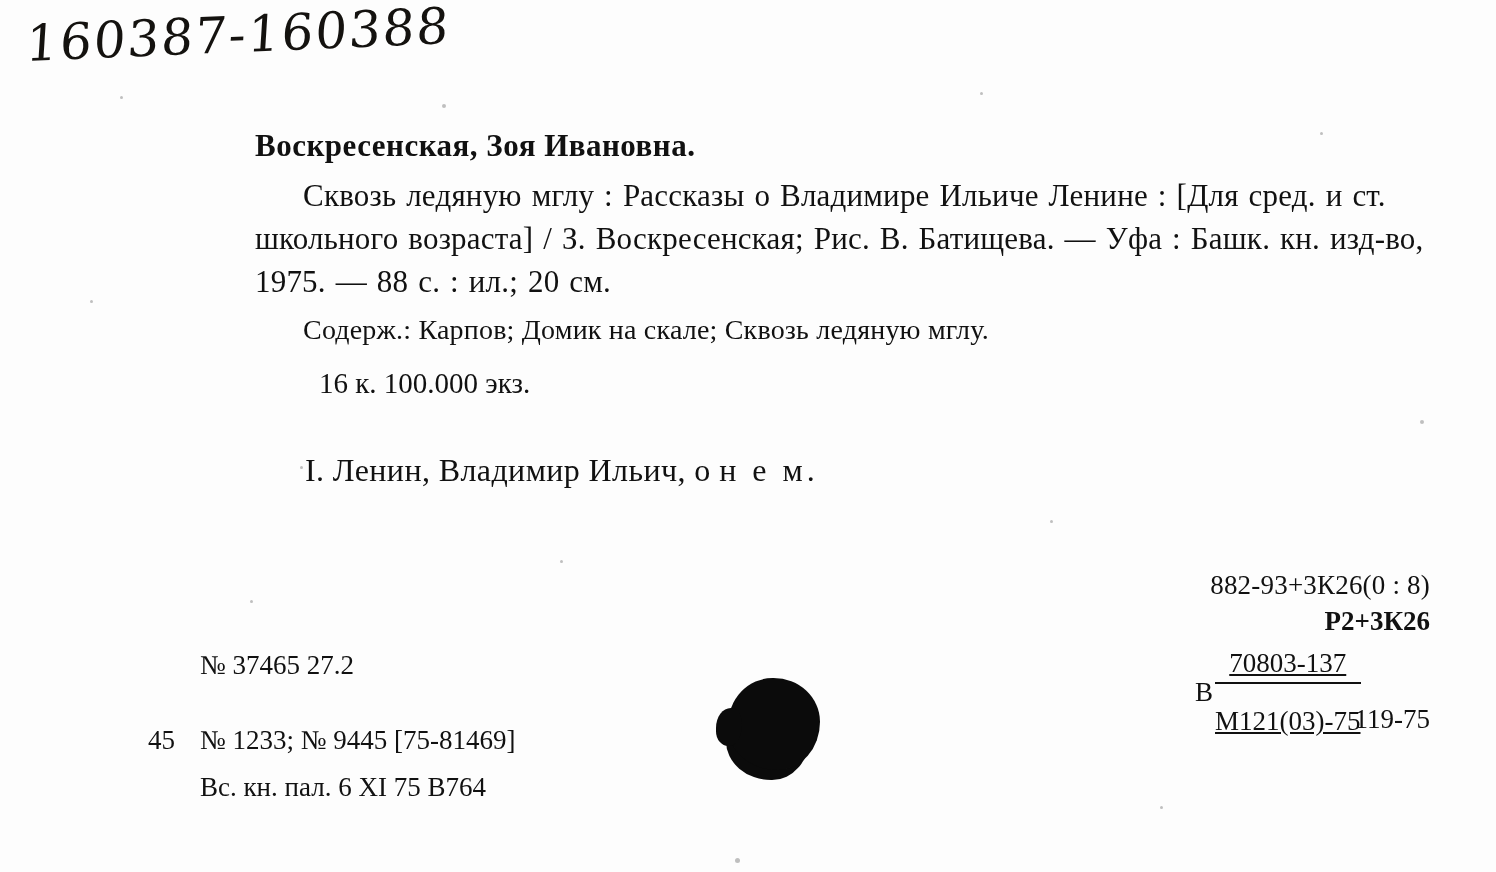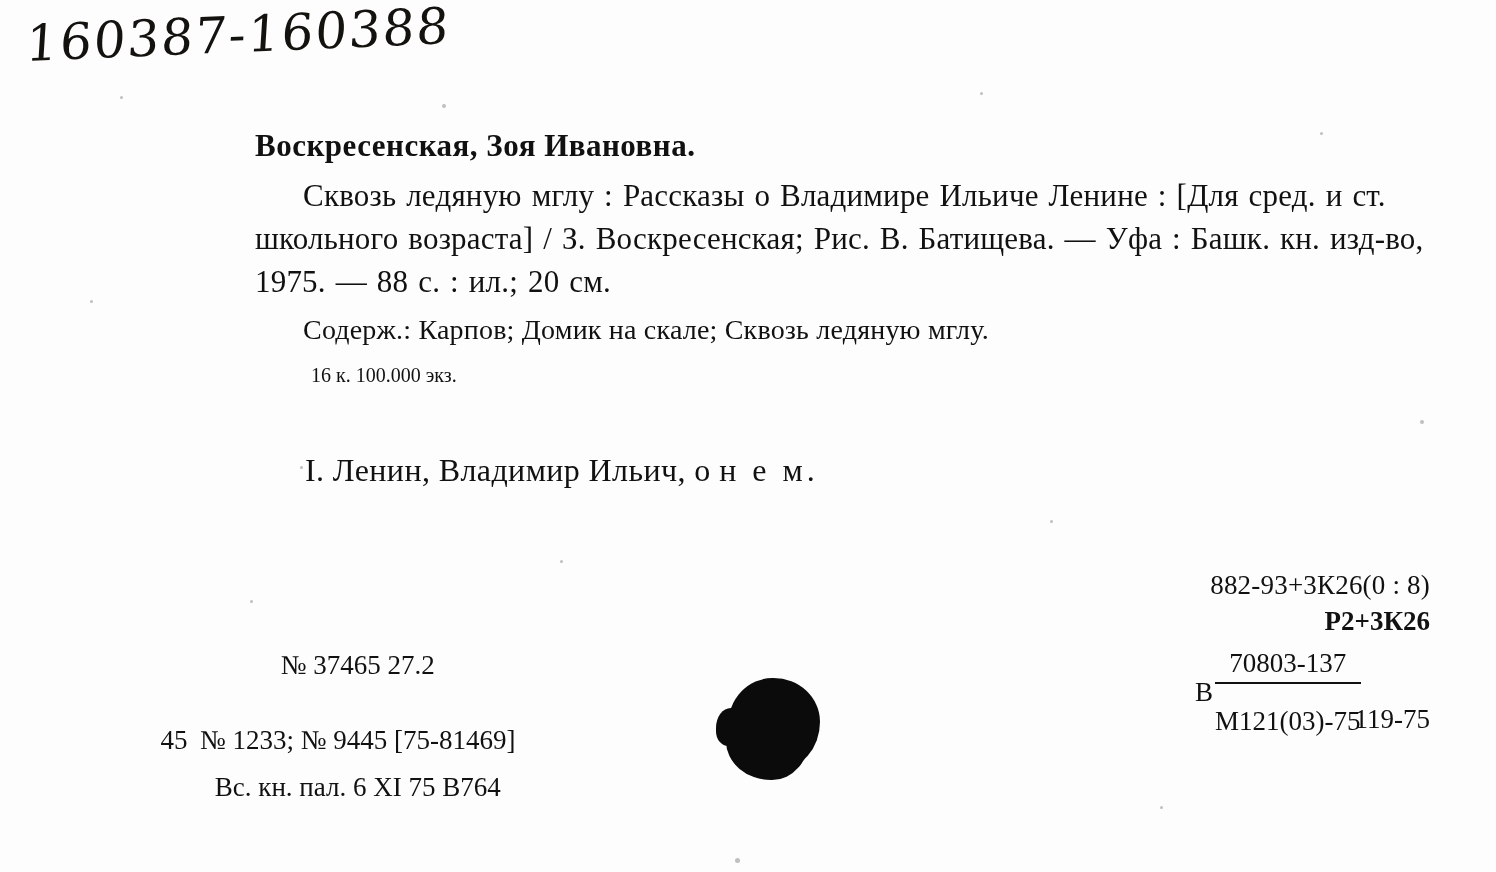--- a/index.html
+++ b/index.html
@@ -63,44 +63,43 @@
     word-spacing: 2px;
   }
   .contents {
     font-size: 28px;
     line-height: 38px;
     margin: 8px 0 0 0;
     text-indent: 48px;
     letter-spacing: .2px;
   }
   .price {
-    font-size: 20px;
+    font-size: 29px;
     line-height: 36px;
-    margin: 8px;
+    margin: 16px;
     text-indent: 48px;
   }
   .subject {
     position: absolute;
     left: 305px;
     top: 452px;
     font-size: 32px;
     letter-spacing: .4px;
     white-space: nowrap;
   }
   .spaced { letter-spacing: 4px; }
 
   
   .reg-block {
     position: absolute;
     left: 148px;
     top: 638px;
     font-size: 27px;
     line-height: 39px;
     white-space: nowrap;
-    text-align: center;
   }
   .reg-line { display: block; }
   .reg-line .lead {
     display: inline-block;
     width: 52px;
     margin-top: 36px;
   }
 
   
   .class-block {
@@ -121,20 +120,21 @@
     justify-content: flex-end;
   }
   .frac-b {
     font-size: 27px;
     padding-right: 2px;
     align-self: center;
   }
   .frac-stack {
     display: inline-block;
     text-align: center;
+    text-decoration: underline;
   }
   .frac-num {
     display: block;
     padding: 0 10px 2px 10px;
     border-bottom: 2px solid #111;
   }
   .frac-den {
     display: block;
     padding-top: 20px;
   }

